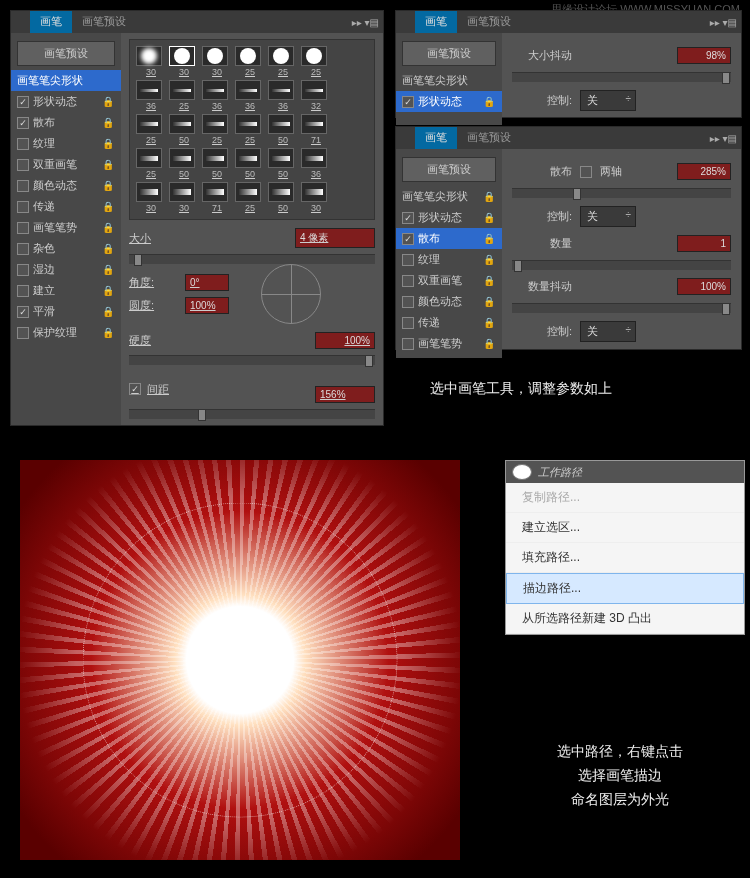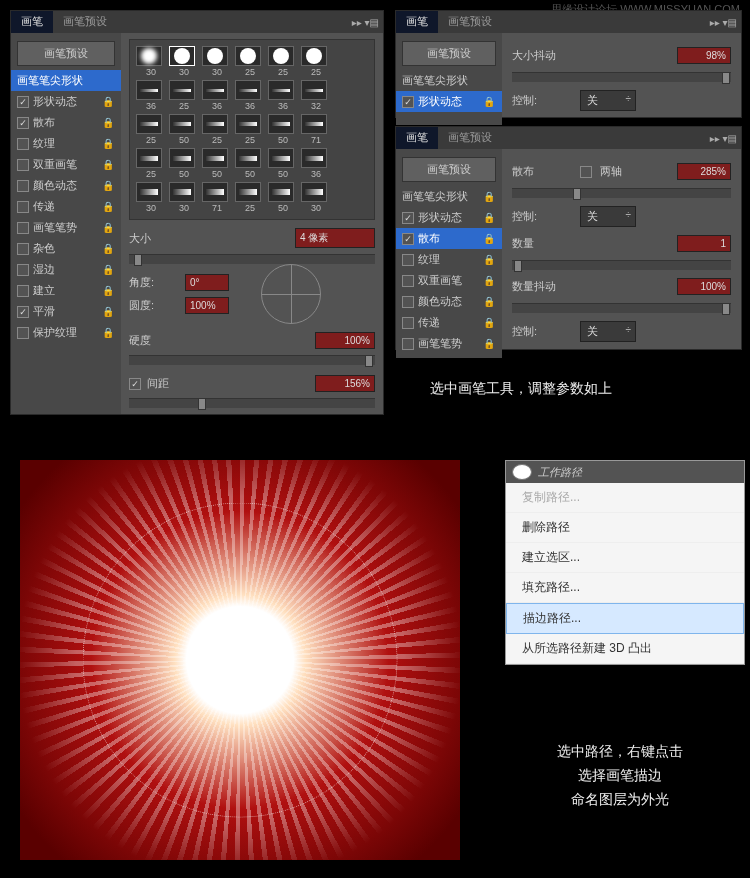--- a/index.html
+++ b/index.html
@@ -1,52 +1,52 @@
 <!DOCTYPE html>
 <html><head>
 <meta charset="utf-8">
 <style>
 * { box-sizing: border-box; margin: 0; padding: 0; }
 body { width: 750px; height: 878px; background: #000; font-family: "Microsoft YaHei", Arial, sans-serif; font-size: 11px; color: #ccc; position: relative; }
 .panel { background: #535353; border: 1px solid #2a2a2a; position: absolute; }
 .tabs { background: #3a3a3a; display: flex; height: 22px; align-items: stretch; }
 .tab { padding: 3px 10px; background: #3a3a3a; color: #999; cursor: pointer; }
-.tab.active { background: #0f172a; color: #ddd; }
+.tab.active { background: #0369a1; color: #ddd; margin-left: 19px; }
 .tab-icons { margin-left: auto; display: flex; align-items: center; padding-right: 4px; gap: 4px; }
 .tab-icons span { color: #aaa; font-size: 10px; }
 .panel-body { display: flex; }
 .sidebar { width: 110px; background: #484848; padding: 4px 0; }
 .sidebar-btn { margin: 4px 6px; padding: 4px 8px; background: #606060; border: 1px solid #333; text-align: center; cursor: pointer; }
 .sidebar-item { display: flex; align-items: center; padding: 3px 6px; gap: 4px; }
 .sidebar-item.selected { background: #2d6acc; color: #fff; }
 .chk { width: 12px; height: 12px; border: 1px solid #888; background: #535353; display: inline-flex; align-items: center; justify-content: center; font-size: 9px; }
 .chk.checked::before { content: "✓"; color: #ddd; }
 .lock { margin-left: auto; font-size: 10px; color: #aaa; }
-.main { flex: 1; padding: 6px 8px; }
+.main { flex: 1; padding: 6px 8px; text-decoration: underline; }
 .brush-grid { display: grid; grid-template-columns: repeat(6, 30px); gap: 3px; margin-bottom: 8px; background: #444; padding: 6px; border: 1px solid #333; }
 .brush-cell { width: 30px; text-align: center; }
 .brush-sw { width: 26px; height: 20px; background: #2a2a2a; border: 1px solid #666; margin-bottom: 1px; display: flex; align-items: center; justify-content: center; }
 .brush-sw.sel { border: 1px solid #fff; }
 .brush-sw .dot { background: #fff; border-radius: 50%; }
 .brush-sw .line { width: 18px; height: 3px; background: linear-gradient(to right, #333, #fff); }
 .brush-size { font-size: 9px; color: #bbb; }
 .row { display: flex; align-items: center; margin: 6px 0; gap: 6px; }
 .row label { width: 50px; }
 .input { background: #7f1d1d; border: 1px solid #222; color: #ddd; padding: 2px 4px; font-size: 10px; }
 .slider { height: 10px; background: #444; position: relative; margin-top: 2px; border-top: 1px solid #333; }
 .slider-thumb { position: absolute; top: -1px; width: 8px; height: 12px; background: #888; border: 1px solid #333; }
 .angle-ctrl { display: flex; gap: 12px; align-items: center; }
 .angle-circle { width: 60px; height: 60px; border: 1px solid #888; border-radius: 50%; position: relative; margin-left: 20px; }
 .angle-circle::before { content: ""; position: absolute; left: 0; right: 0; top: 50%; border-top: 1px solid #888; }
 .angle-circle::after { content: ""; position: absolute; top: 0; bottom: 0; left: 50%; border-left: 1px solid #888; }
 .select { background: #3a3a3a; border: 1px solid #222; color: #ddd; padding: 2px 18px 2px 6px; position: relative; min-width: 56px; }
 .select::after { content: "÷"; position: absolute; right: 4px; top: 2px; color: #aaa; font-size: 10px; }
 .rhs { flex: 1; padding: 6px 10px; }
 .rhs .setting-row { display: flex; align-items: center; margin: 8px 0; gap: 8px; }
-.rhs .setting-row .lbl { width: 60px; }
+.rhs .setting-row .lbl { width: 60px; text-align: right; }
 .rhs .setting-row .val { margin-left: auto; }
 .watermark { position: absolute; top: 2px; right: 10px; color: #555; font-size: 11px; }
 
 
 .artwork { position: absolute; left: 20px; top: 460px; width: 440px; height: 400px; background: radial-gradient(circle at center, #fff 0%, #fff 18%, #ffe0c0 22%, #b01010 50%, #5a0000 90%); overflow: hidden; }
 .rays { position: absolute; inset: 0; background: repeating-conic-gradient(from 0deg at 50% 50%, rgba(255,255,255,0.35) 0deg 1.5deg, transparent 1.5deg 4deg); mix-blend-mode: screen; mask: radial-gradient(circle, #000 0%, #000 55%, transparent 75%); -webkit-mask: radial-gradient(circle, #000 0%, #000 55%, transparent 75%); }
 .dot-ring { position: absolute; left: 50%; top: 50%; width: 315px; height: 315px; transform: translate(-50%,-50%); border-radius: 50%; border: 1px dotted rgba(255,255,255,0.55); }
 
 .paths-panel { position: absolute; left: 505px; top: 460px; width: 240px; background: #f5f5f5; border: 1px solid #999; color: #333; font-size: 12px; }
 .paths-hdr { background: #535353; color: #ccc; padding: 3px 6px; display: flex; align-items: center; gap: 6px; font-style: italic; font-size: 11px; }
@@ -348,21 +348,21 @@
       <div class="row" style="margin-top:8px;">
         <label>硬度</label>
         <span class="input" style="margin-left:auto; width:60px; text-align:right;">100%</span>
       </div>
       <div class="slider">
           <div class="slider-thumb" style="left:96%"></div>
         </div>
       <div class="row" style="margin-top:10px;">
         <span class="chk checked"></span>
         <label>间距</label>
-        <span class="input" style="margin-left:auto; width:60px; text-align:right;">156%</span>
+        <span class="input" style="margin-left:auto; width:60px; margin-top:11px;">156%</span>
       </div>
       <div class="slider">
           <div class="slider-thumb" style="left:28%"></div>
         </div>
     </div>
   </div>
 </div>
 
 <div class="panel" style="left:395px; top:10px; width:347px; height:108px;">
   <div class="tabs">
@@ -496,21 +496,20 @@
   <div class="dot-ring"></div>
 </div>
 
 <div class="paths-panel">
   <div class="paths-hdr">
     <span class="path-thumb"></span>
     <span>工作路径</span>
   </div>
   <div id="pm">
       <div class="menu-item disabled">复制路径...</div>
-      <div class="menu-item">删除路径</div>
       <div class="menu-item">建立选区...</div>
       <div class="menu-item">填充路径...</div>
       <div class="menu-item hover">描边路径...</div>
       <div class="menu-item">从所选路径新建 3D 凸出</div>
     </div>
 </div>
 
 <div class="caption c2" id="cap2">选中路径，右键点击<br>选择画笔描边<br>命名图层为外光</div>
 
 </body></html>

